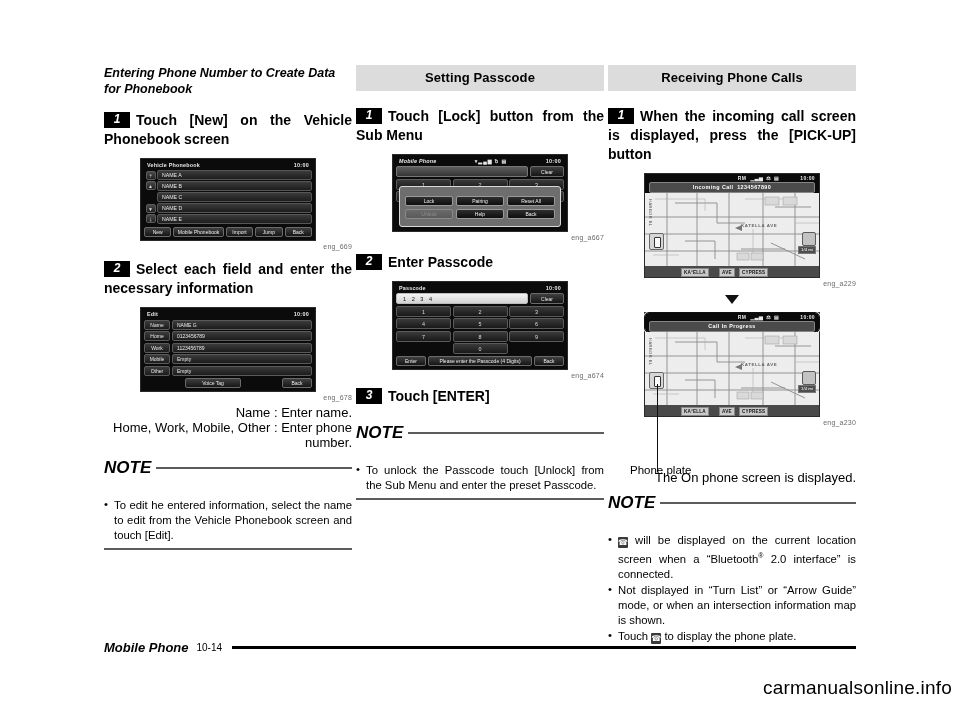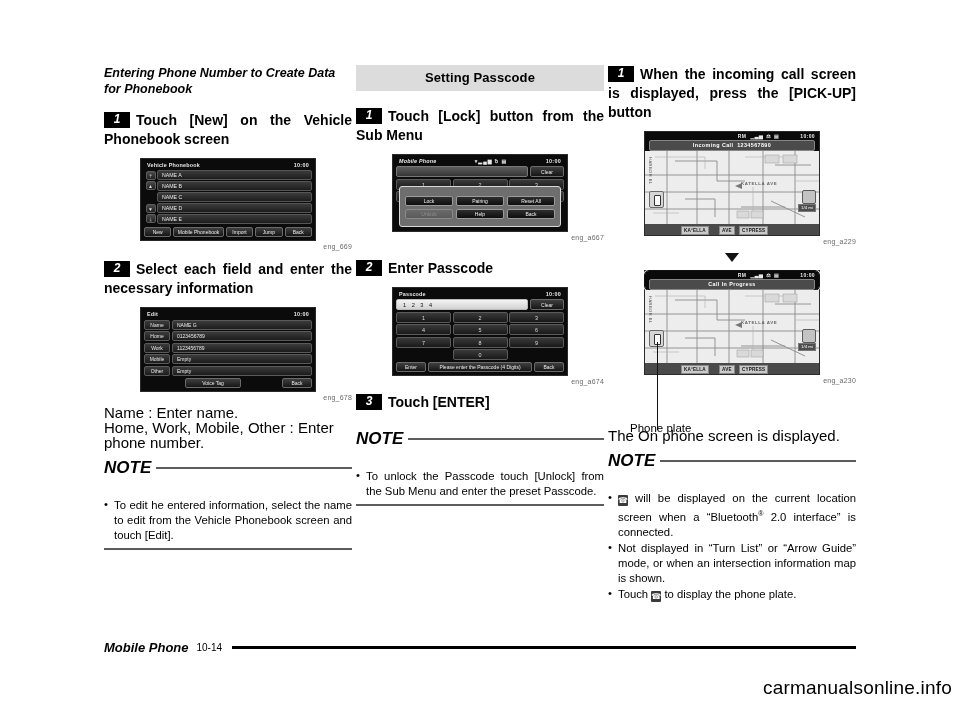--- a/index.html
+++ b/index.html
@@ -60,22 +60,23 @@
     font-weight: bold;
     font-size: 12px;
     line-height: 13px;
     padding: 1px 7px 2px 7px;
     margin-right: 6px;
     vertical-align: 2px;
     min-width: 12px;
     text-align: center;
   }
   .body-text {
-    font-size: 15px;
+    font-size: 13px;
     line-height: 15px;
+    text-align: right;
   }
 
   
   .note-wrap { margin-top: 8px; }
   .note-head {
     display: flex;
     align-items: center;
     gap: 5px;
   }
   .note-head .lbl {
@@ -670,21 +671,21 @@
           <div class="sub-row">
             <div class="sub-btn off">Unlock</div>
             <div class="sub-btn">Help</div>
             <div class="sub-btn">Back</div>
           </div>
         </div>
       </div>
       <div class="fig-cap">eng_a667</div>
     </div>
 
-    <div class="step nojust" style="margin-top:18px">
+    <div class="step nojust" style="margin-top:12px">
       <span class="stepnum">2</span><span>Enter Passcode</span>
     </div>
 
     <div class="fig">
       <div class="screen">
         <div class="scr-title">
           <span>Passcode</span>
           <span class="clock">10:00</span>
         </div>
         <div class="entry-row">
@@ -725,20 +726,21 @@
       </div>
       <ul class="note-list">
         <li>To unlock the Passcode touch [Unlock] from the Sub Menu and enter the preset Passcode.</li>
       </ul>
       <div class="note-foot"></div>
     </div>
   </div>
 
   <div class="col col-3">
 
+    <div class="section-bar">Receiving Phone Calls</div>
 
     <div class="step">
       <span class="stepnum">1</span><span>When the incoming call screen is displayed, press the [PICK-UP] button</span>
     </div>
 
     <div class="fig">
       <div class="map-screen">
         <div class="map-top">
           <div class="map-statusline">
             <span class="rm">RM</span>

